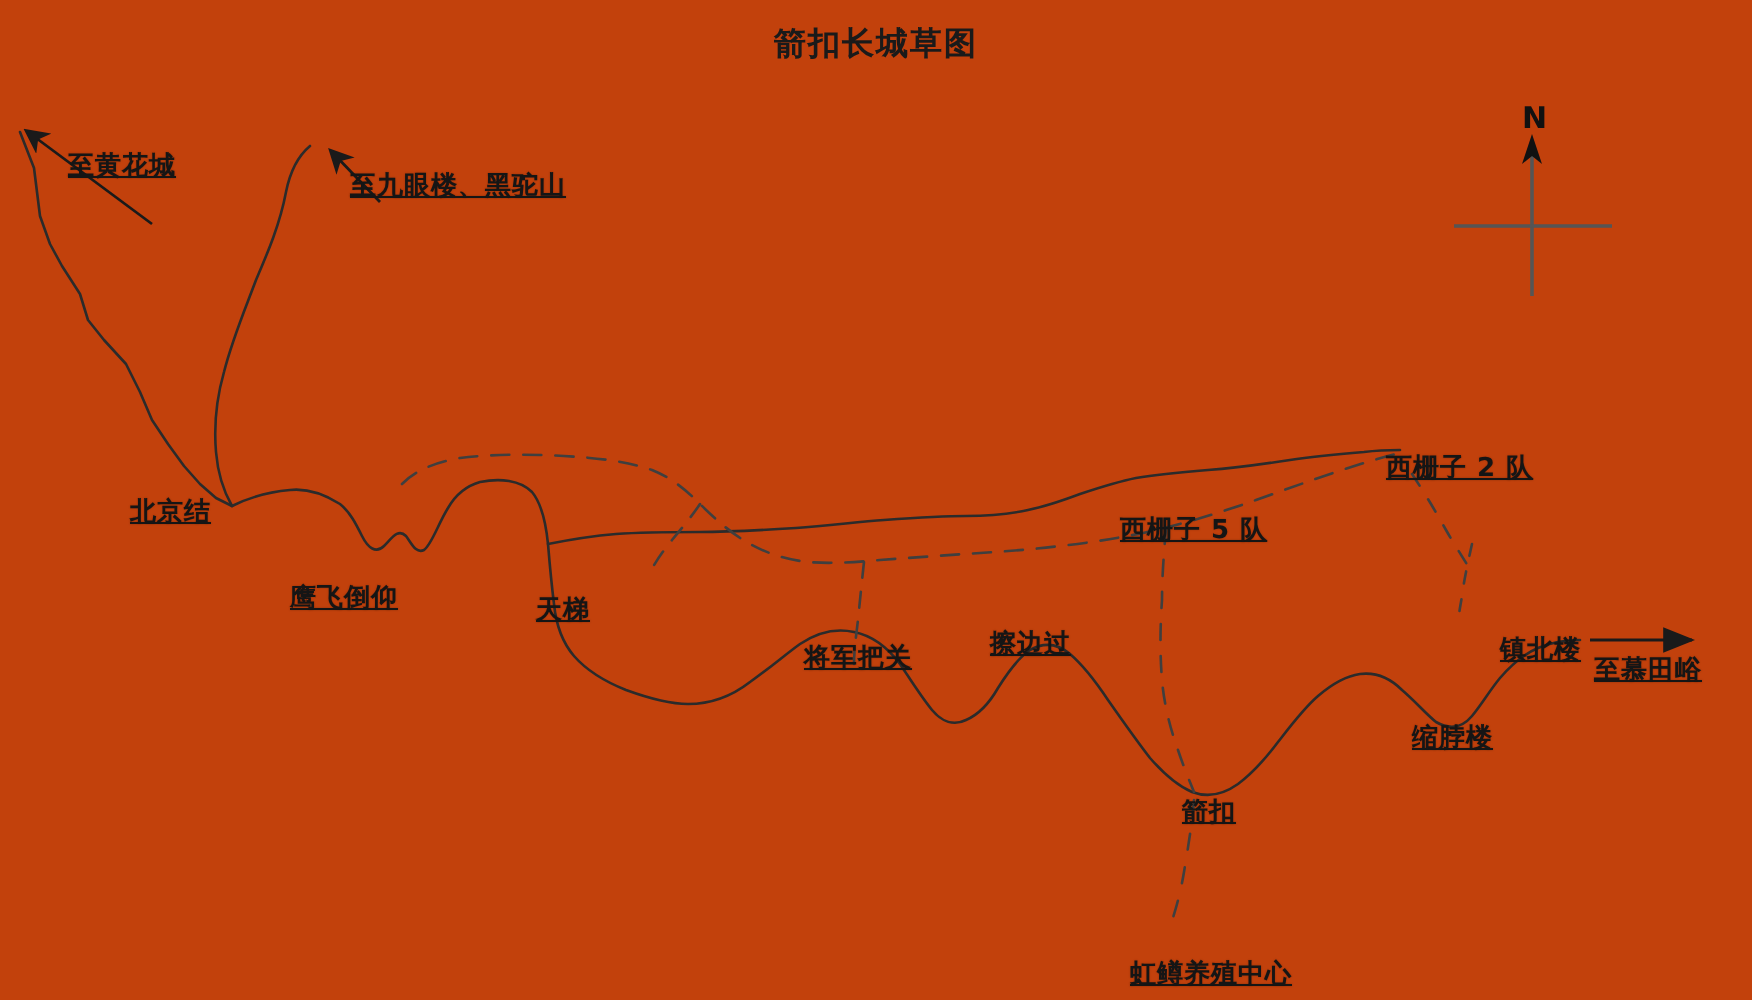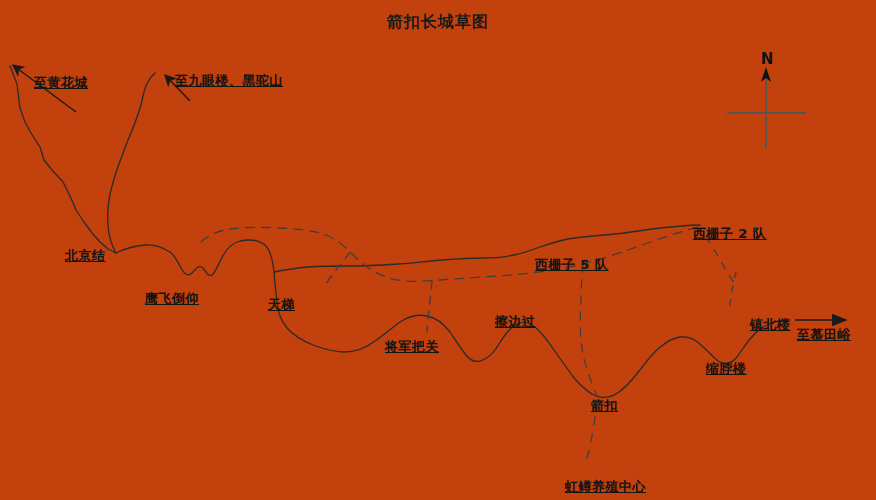--- a/index.html
+++ b/index.html
@@ -98,27 +98,27 @@
     <g>
       <line x1="766" y1="75" x2="766" y2="148" stroke="#555" stroke-width="1.8"></line>
       <line x1="727" y1="113" x2="806" y2="113" stroke="#555" stroke-width="1.8"></line>
       <path d="M766,67 L771,82 L766,78 L761,82 Z" fill="#111"></path>
     </g>
   </svg>
 
   <div class="compass-n" style="left:761px; top:50px;">N</div>
 
   <div class="map-label" style="left:34px;  top:74px;">至黄花城</div>
-  <div class="map-label" style="left:175px; top:72px;">至九眼楼、黑驼山</div>
+  <div class="map-label" style="left:175px; top:84px;">至九眼楼、黑驼山</div>
   <div class="map-label" style="left:65px;  top:247px;">北京结</div>
   <div class="map-label" style="left:145px; top:290px;">鹰飞倒仰</div>
   <div class="map-label" style="left:268px; top:296px;">天梯</div>
-  <div class="map-label" style="left:385px; top:320px;margin-top:18px;">将军把关</div>
+  <div class="map-label" style="left:402px; top:320px;">将军把关</div>
   <div class="map-label" style="left:495px; top:313px;text-align:center;">擦边过</div>
-  <div class="map-label" style="left:535px; top:256px;text-align:center;">西栅子 5 队</div>
+  <div class="map-label" style="left:560px; top:256px;text-align:center;">西栅子 5 队</div>
   <div class="map-label" style="left:693px; top:225px;">西栅子 2 队</div>
   <div class="map-label" style="left:750px; top:288px;margin-top:28px;">镇北楼</div>
   <div class="map-label" style="left:706px; top:360px;">缩脖楼</div>
   <div class="map-label" style="left:591px; top:397px;">箭扣</div>
   <div class="map-label" style="left:797px; top:326px;">至慕田峪</div>
   <div class="map-label" style="left:565px; top:478px;">虹鳟养殖中心</div>
 
 </div>
 
 </body></html>

